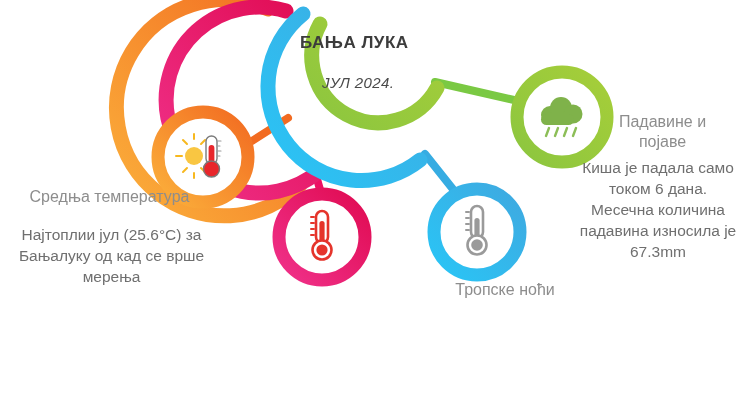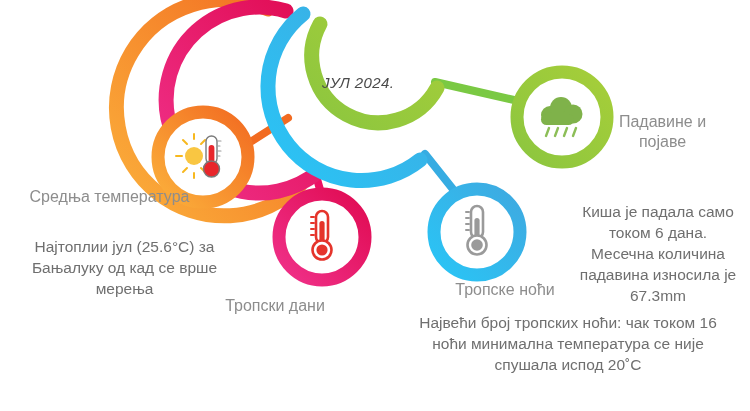--- a/index.html
+++ b/index.html
@@ -60,30 +60,30 @@
     color: #8d8d8d;
     line-height: 1.25;
   }
   .body {
     font-size: 15.5px;
     color: #6f6f6f;
     line-height: 1.35;
   }
 
   .cap-avg   { left: 22px;  top: 187px; width: 175px; }
-  .body-avg  { left: 17px;   top: 225px; width: 215px; margin-top: 12px; }
+  .body-avg  { left: 4px;   top: 225px; width: 215px; }
 
   .cap-days  { left: 200px; top: 296px; width: 150px; }
   .body-days { left: 12px;  top: 324px; width: 368px; }
 
   .cap-night { left: 430px; top: 280px; width: 150px; }
   .body-night{ left: 390px; top: 313px; width: 356px; }
 
   .cap-prec  { left: 600px; top: 112px; width: 125px; }
-  .body-prec { left: 568px; top: 158px; width: 180px; margin-top: 44px; }
+  .body-prec { left: 568px; top: 158px; width: 180px; }
 </style>
 </head>
 <body>
 
 <div id="infographic">
 
   <svg class="layer" viewBox="0 0 750 411" width="750" height="411">
     <defs>
       <linearGradient id="gradOrange" x1="0" y1="1" x2="1" y2="0">
         <stop offset="0%" stop-color="#FBB03B"></stop>
@@ -187,34 +187,31 @@
       </g>
       <g stroke="#8CBE57" stroke-width="2.4" stroke-linecap="round">
         <line x1="-13" y1="11" x2="-16" y2="19"></line>
         <line x1="-4" y1="11" x2="-7" y2="19"></line>
         <line x1="5" y1="11" x2="2" y2="19"></line>
         <line x1="14" y1="11" x2="11" y2="19"></line>
       </g>
     </g>
   </svg>
 
+  <div class="txt title-main">БАЊА ЛУКА</div>
 
   <div class="txt title-sub">ЈУЛ 2024.</div>
 
   <div class="txt cap cap-avg">Средња температура</div>
   <div class="txt body body-avg">Најтоплии јул (25.6°C) за
 Бањалуку од кад се врше
 мерења</div>
 
-  <div class="txt cap cap-days">Тропски дани</div>
 
   <div class="txt cap cap-night">Тропске ноћи</div>
-  <div class="txt body body-night">Највећи број тропских ноћи: чак током 16
-ноћи минимална температура се није
-спушала испод 20˚C</div>
 
   <div class="txt cap cap-prec">Падавине и
 појаве</div>
   <div class="txt body body-prec">Киша је падала само
 током 6 дана.
 Месечна количина
 падавина износила је
 67.3mm</div>
 
 </div>

